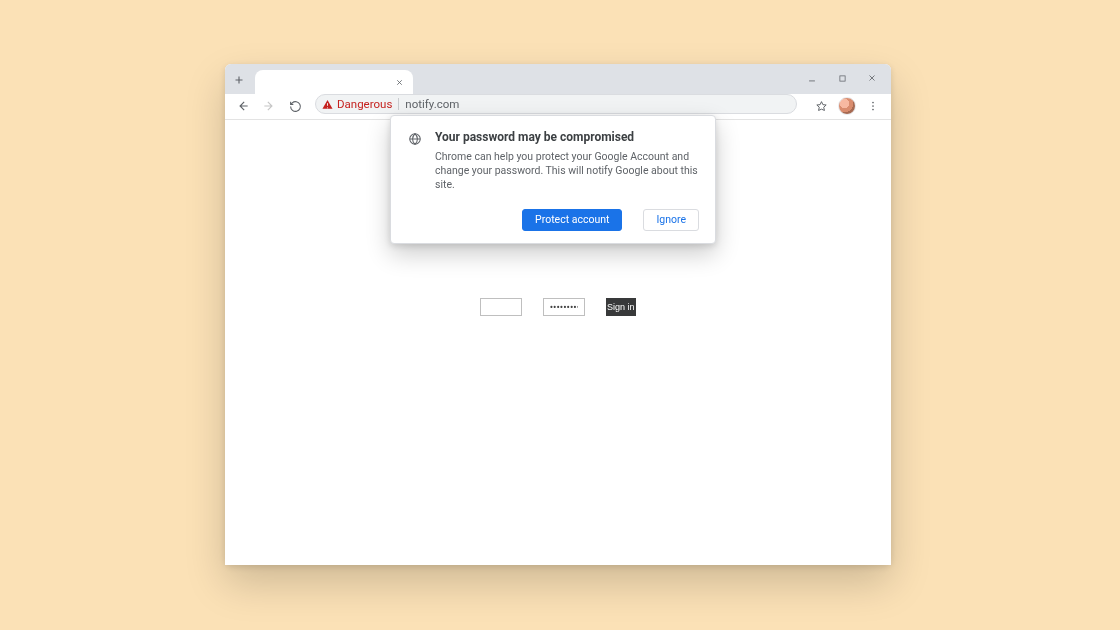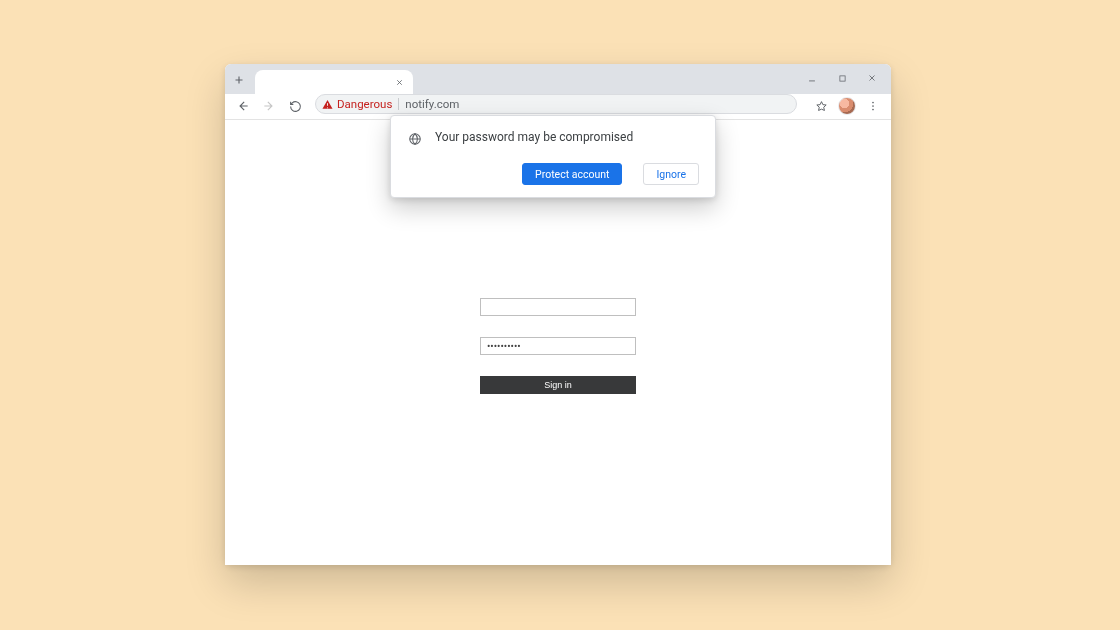--- a/index.html
+++ b/index.html
@@ -105,21 +105,21 @@
     position: relative;
     width: 100%;
     height: calc(100% - 30px - 26px);
     background: #fff;
   }
   .signin-form {
     position: absolute;
     left: 50%; top: 178px;
     transform: translateX(-50%);
     width: 156px;
-    display: flex; flex-direction: column; gap: 21px;
+    display: flex; flex-direction: row; gap: 21px;
   }
   .field {
     width: 100%; height: 18px;
     border: 1px solid #bfbfbf;
     background: #fff;
     font: inherit; font-size: 10px;
     padding: 0 6px;
     color: #444;
   }
   .field::placeholder { color: #8a8a8a; }
@@ -143,21 +143,21 @@
     box-shadow: 0 10px 24px rgba(0,0,0,.20), 0 2px 6px rgba(0,0,0,.12);
     padding: 14px 16px 12px 16px;
   }
   .popover-row { display: flex; gap: 12px; }
   .popover-row .globe {
     width: 16px; height: 16px; flex: 0 0 16px; color: #5f6368;
     display: flex; align-items: center; justify-content: center;
     margin-top: 1px;
   }
   .popover .title {
-    font-size: 12px; color: #3c4043; font-weight: 400;
+    font-size: 12px; color: #3c4043; font-weight: 700;
   }
   .popover .body {
     margin-top: 6px;
     font-size: 10.5px; line-height: 1.35; color: #5f6368;
   }
   .popover .actions {
     margin-top: 16px;
     display: flex; justify-content: flex-end; gap: 10px;
   }
   .btn {
@@ -271,20 +271,21 @@
   <div class="popover">
     <div class="popover-row">
       <span class="globe">
         <svg width="14" height="14" viewBox="0 0 24 24" fill="none" stroke="currentColor" stroke-width="1.8">
             <circle cx="12" cy="12" r="9"></circle>
             <path d="M3 12h18M12 3c2.8 2.4 4.2 5.4 4.2 9s-1.4 6.6-4.2 9c-2.8-2.4-4.2-5.4-4.2-9S9.2 5.4 12 3z"></path>
           </svg>
       </span>
       <div style="flex:1">
         <div class="title">Your password may be compromised</div>
+        <div class="body">Chrome can help you protect your Google Account and change your password. This will notify Google about this site.</div>
       </div>
     </div>
     <div class="actions">
       <button class="btn btn-primary">Protect account</button>
       <button class="btn btn-secondary">Ignore</button>
     </div>
   </div>
 
 </div>
 

